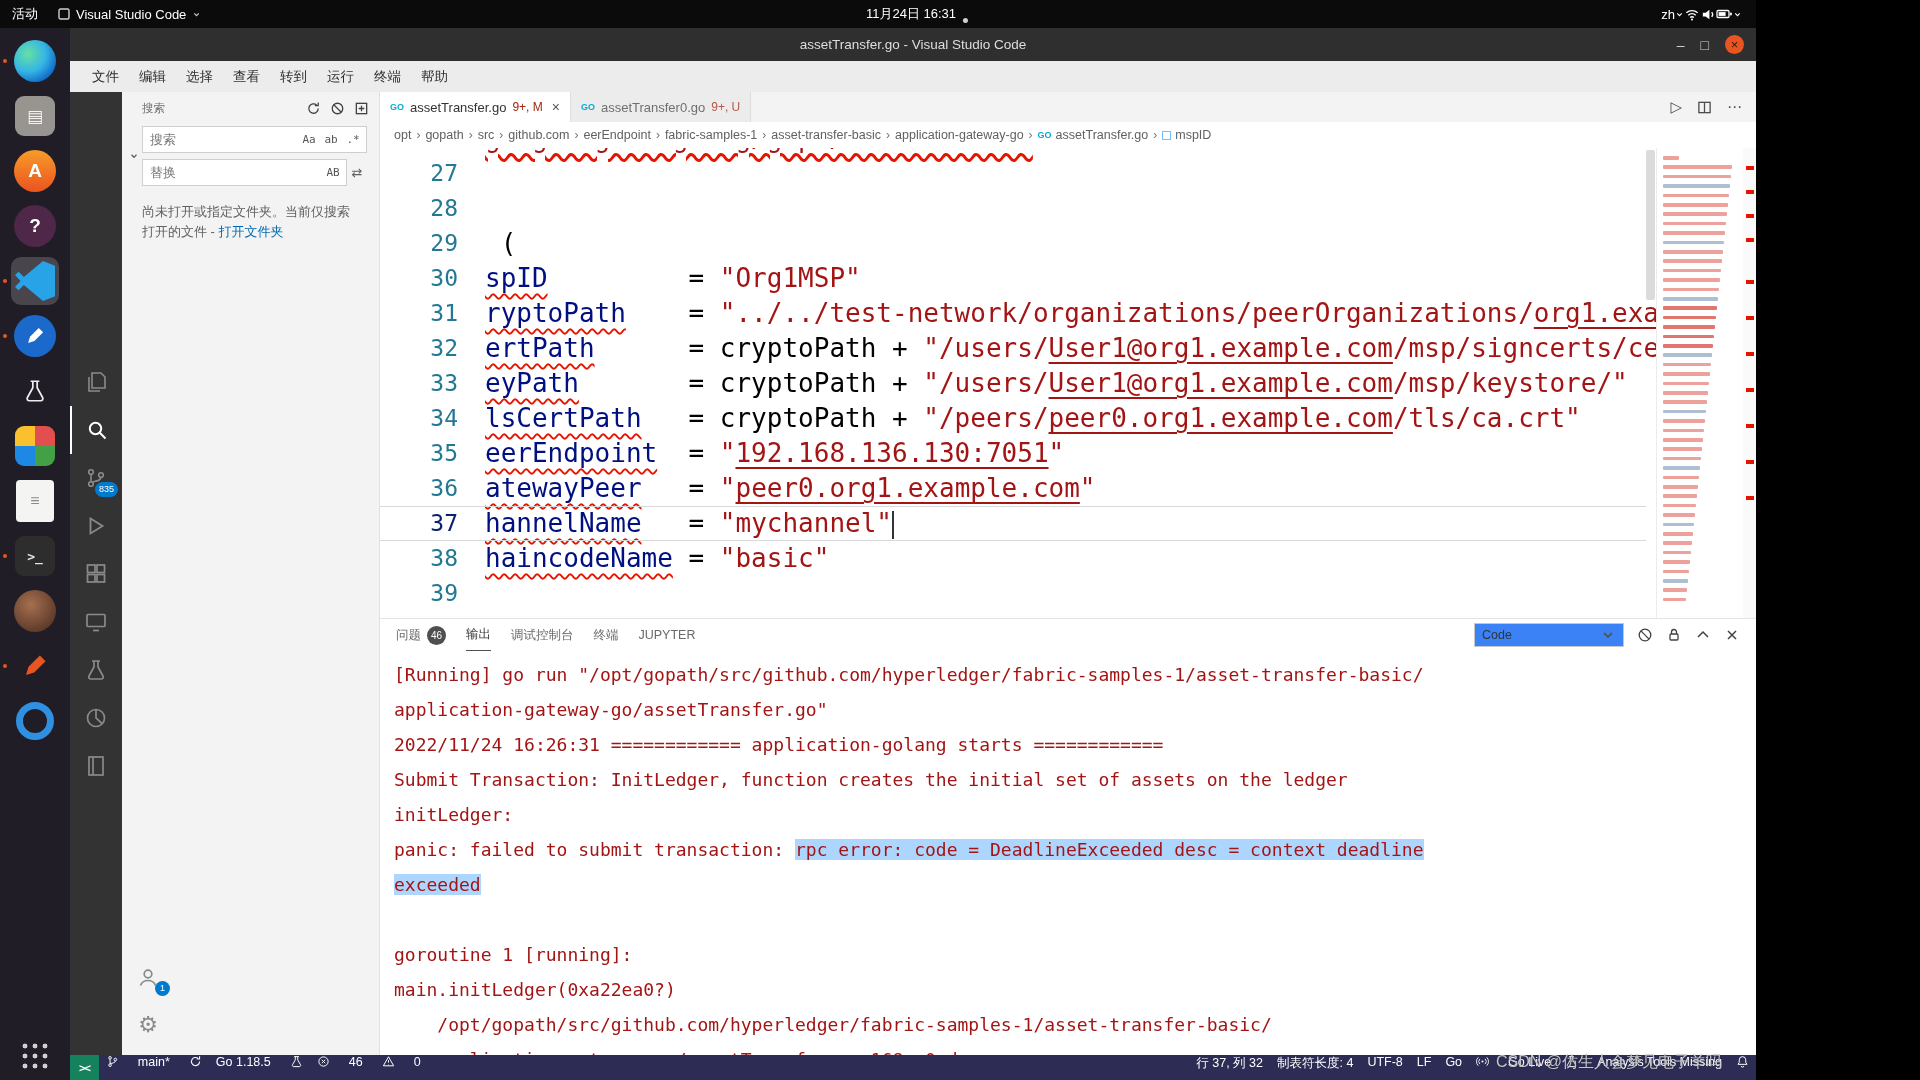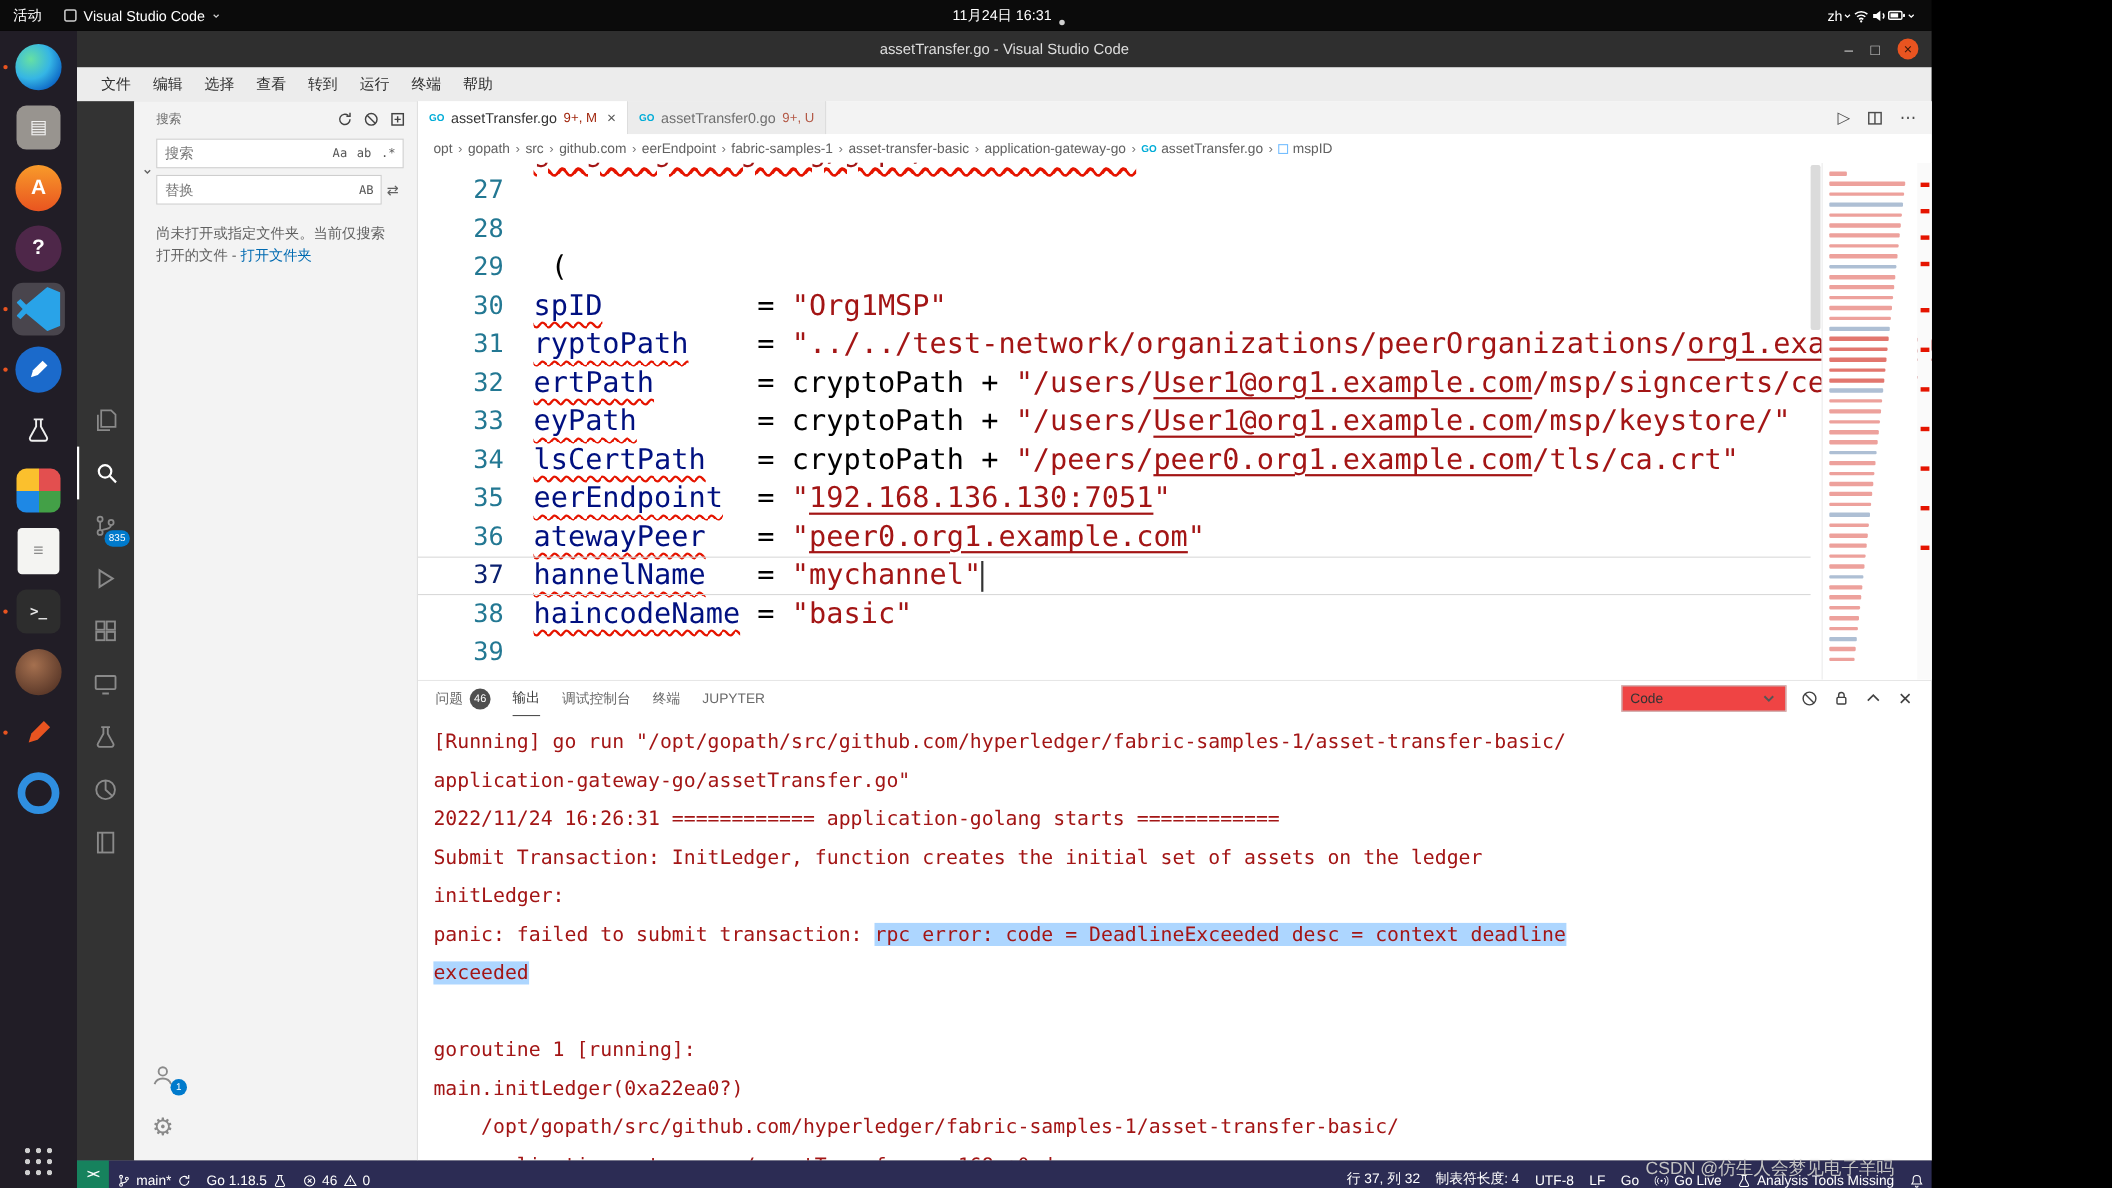--- a/index.html
+++ b/index.html
@@ -118,31 +118,31 @@
   .ruler-mark{position:absolute;right:2px;width:8px;height:4px;background:#e51400;}
   .vslider{position:absolute;right:101px;top:2px;width:9px;height:150px;background:rgba(90,90,90,.22);border-radius:2px;}
 
   
   .panel{flex:1;display:flex;flex-direction:column;min-height:0;border-top:1px solid #e4e4e4;}
   .panel-tabs{height:32px;flex:0 0 32px;display:flex;align-items:center;padding-left:16px;gap:20px;font-size:12.5px;color:#696969;}
   .ptab{display:flex;align-items:center;gap:6px;height:100%;}
   .ptab.active{color:#3b3b3b;border-bottom:1px solid #505050;}
   .pbadge{background:#4f4f4f;color:#fff;border-radius:50%;width:19px;height:19px;font-size:10px;display:flex;align-items:center;justify-content:center;}
   .panel-actions{margin-left:auto;display:flex;align-items:center;gap:13px;padding-right:16px;color:#424242;}
-  .channel-select{width:150px;height:24px;border:1px solid #c8c8c8;background:#ef4444;display:flex;align-items:center;padding:0 7px;font-size:12.5px;color:#333;}
+  .channel-select{width:150px;height:24px;border:1px solid #c8c8c8;background:#3b82f6;display:flex;align-items:center;padding:0 7px;font-size:12.5px;color:#333;}
   .channel-select svg{margin-left:auto;}
   .panel-actions svg{width:16px;height:16px;display:block;}
   .output{flex:1;overflow:hidden;padding:6px 0 0 14px;font-family:"DejaVu Sans Mono",monospace;font-size:18px;line-height:35px;color:#a31515;}
   .out-line{height:35px;white-space:pre;}
   .sel{background:#add6ff;}
 
   
   .statusbar{height:25px;flex:0 0 25px;background:#2c2c54;color:#fff;display:flex;align-items:center;font-size:12.5px;}
   .sb-remote{background:#16825d;height:100%;display:flex;align-items:center;padding:0 9px;font-weight:bold;font-size:11px;letter-spacing:-1px;}
-  .st-item{display:flex;align-items:flex-end;gap:5px;padding:0 7px;height:100%;}
+  .st-item{display:flex;align-items:flex-start;gap:19px;padding:0 7px;height:100%;}
   .st-right{margin-left:auto;display:flex;height:100%;align-items:center;}
   .statusbar svg{width:13px;height:13px;display:block;}
 
   .watermark{position:absolute;right:34px;bottom:7px;color:#c4c4c4;font-size:16px;z-index:40;text-shadow:0 0 2px rgba(0,0,0,.15);}
 </style>
 </head>
 <body>
 
 <div class="screen">
 

